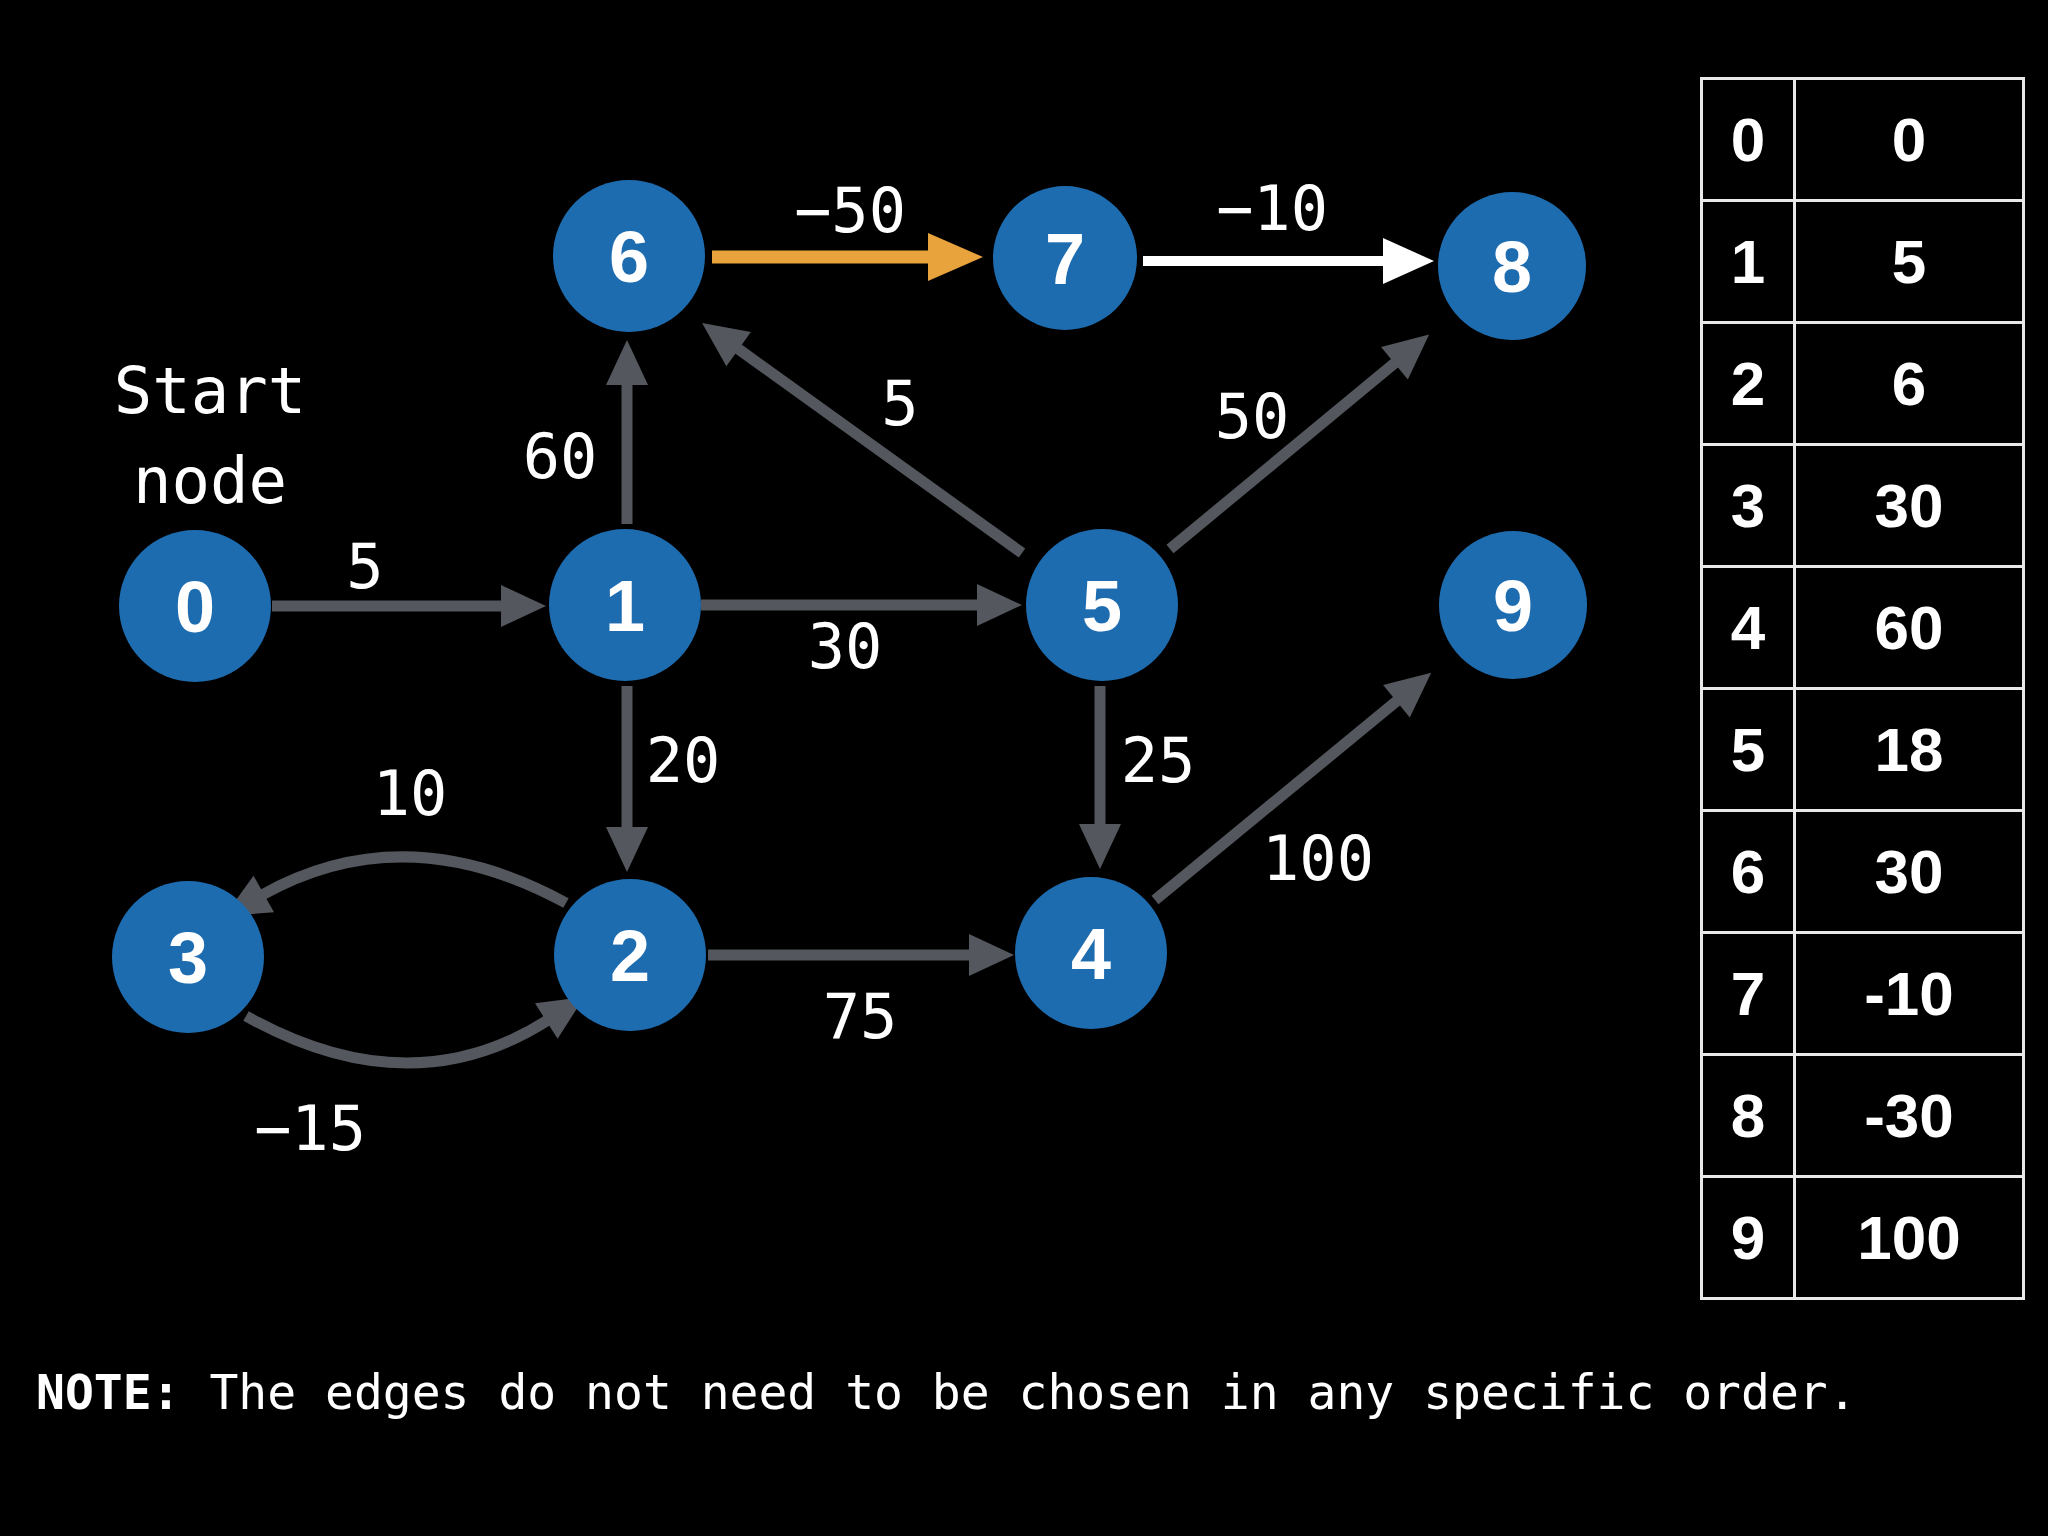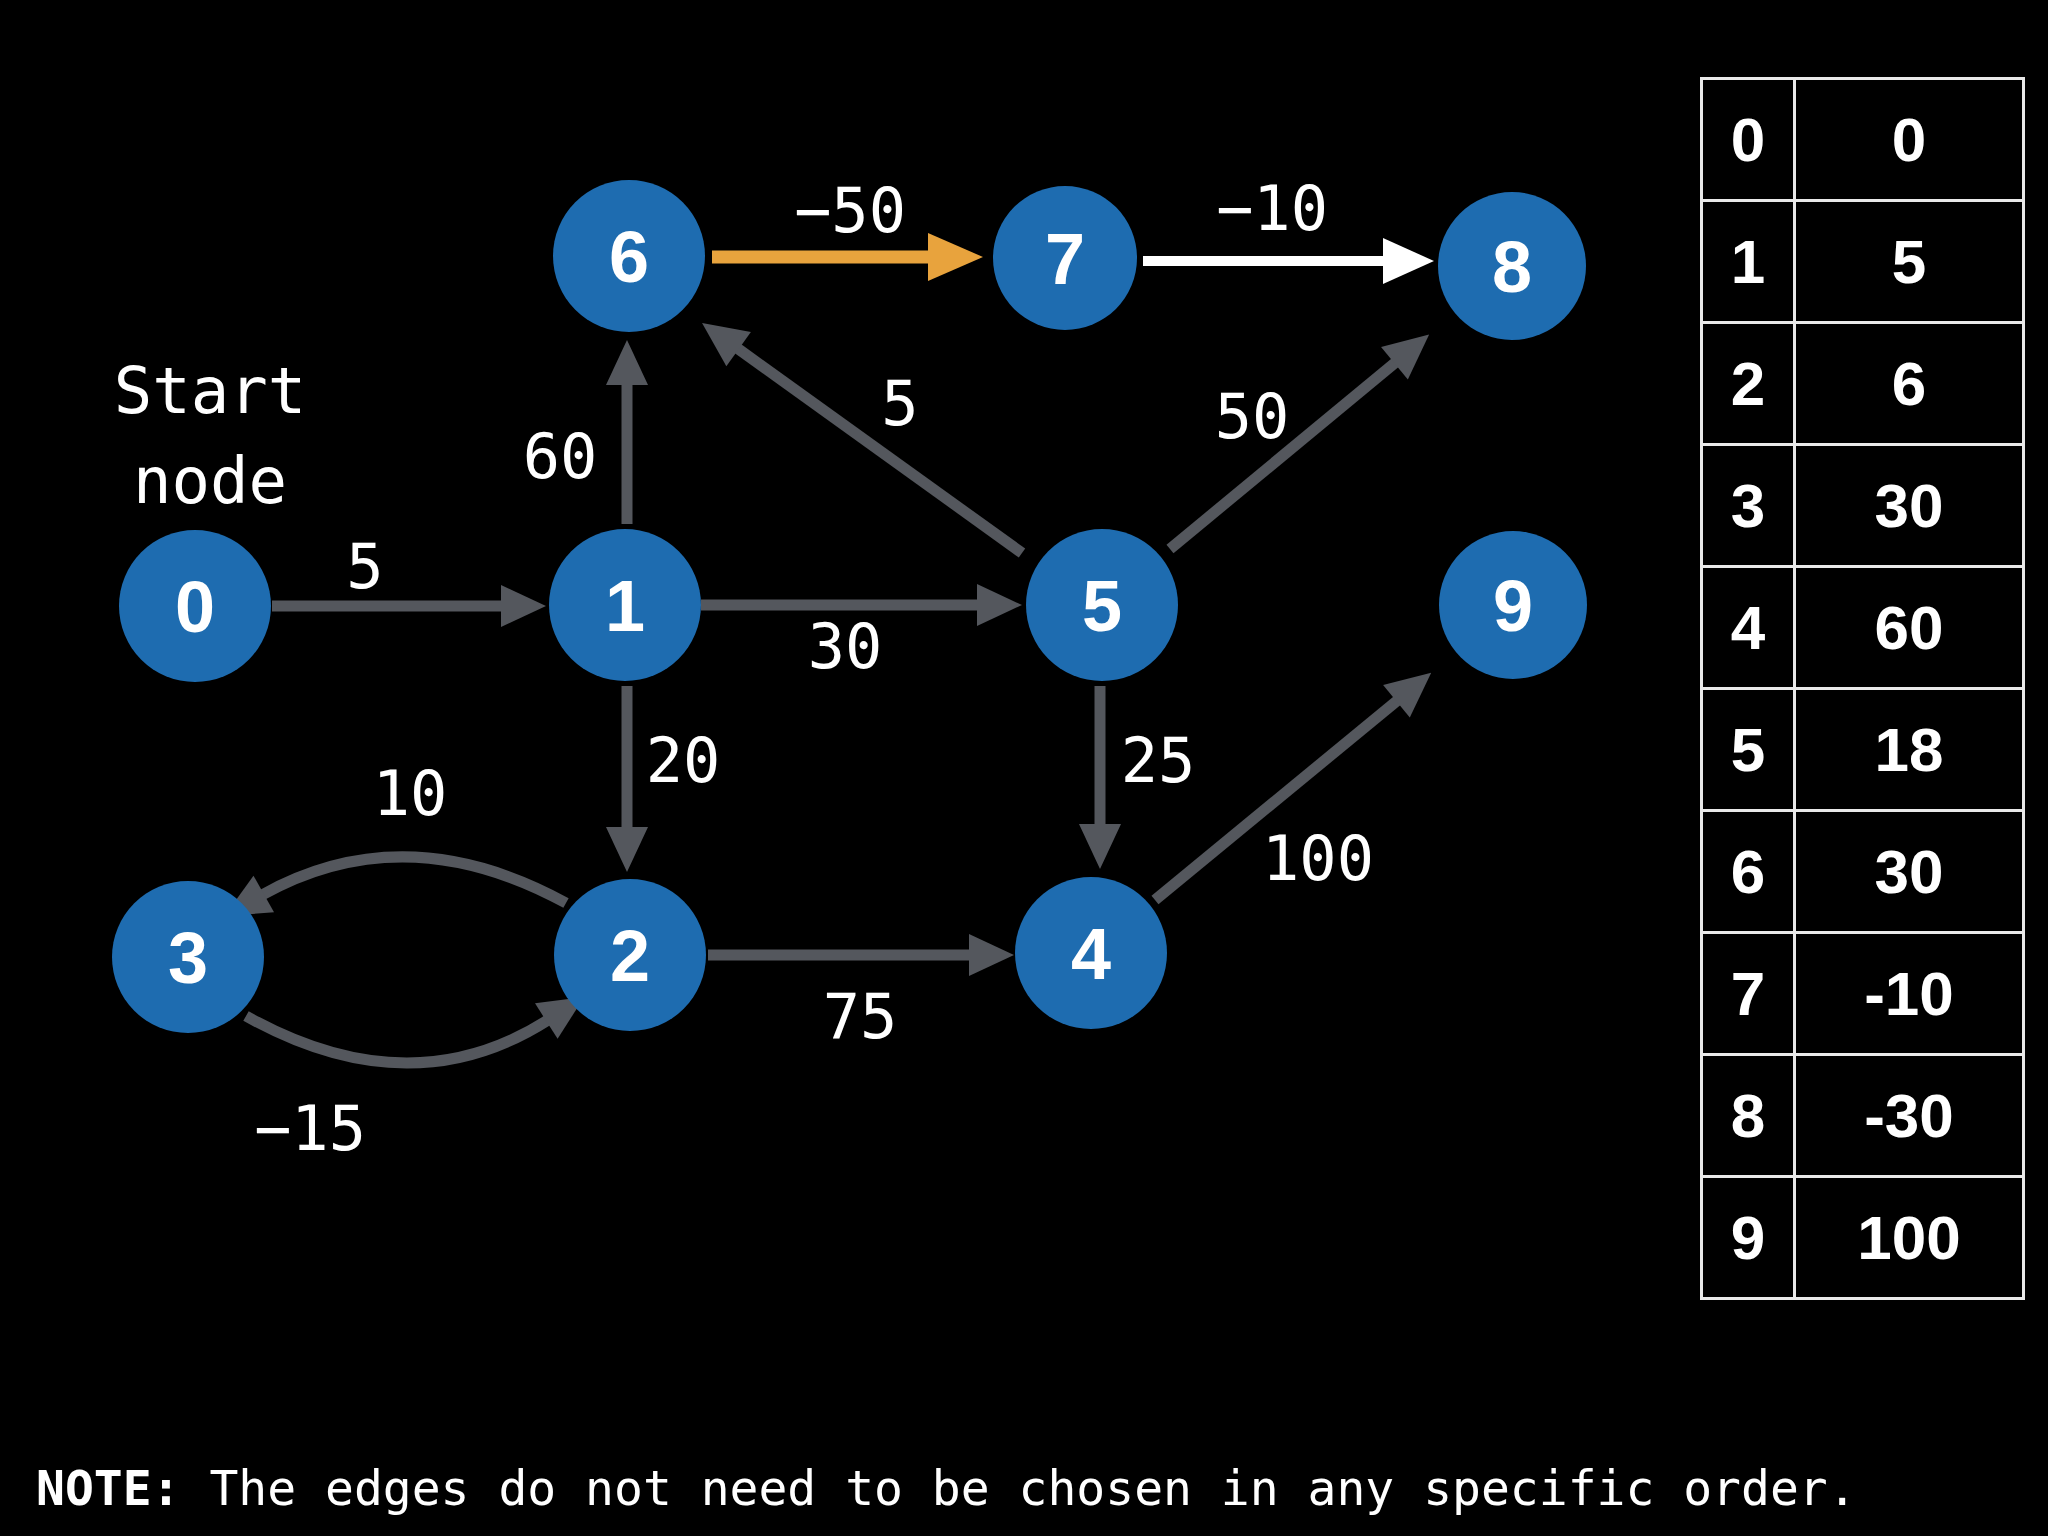--- a/index.html
+++ b/index.html
@@ -40,21 +40,21 @@
   }
   table.dist td{
     border:3px solid var(--table-border);
     height:122px;text-align:center;vertical-align:middle;
     color:var(--text-white);font-weight:bold;font-size:62px;
     font-family:"Liberation Sans",sans-serif;
   }
   table.dist td.c1{width:93px;}
   table.dist td.c2{width:229px;}
   .note{
-    position:absolute;left:36px;top:1460px;width:1980px;
+    position:absolute;left:36px;top:1364px;width:1980px;
     font-family:"DejaVu Sans Mono",monospace;font-size:48px;
     color:var(--text-white);white-space:nowrap;
   }
   .note b{font-weight:bold;}
 </style>
 </head>
 <body>
 
 <svg class="graph" viewBox="0 0 2048 1536">
   <defs>

